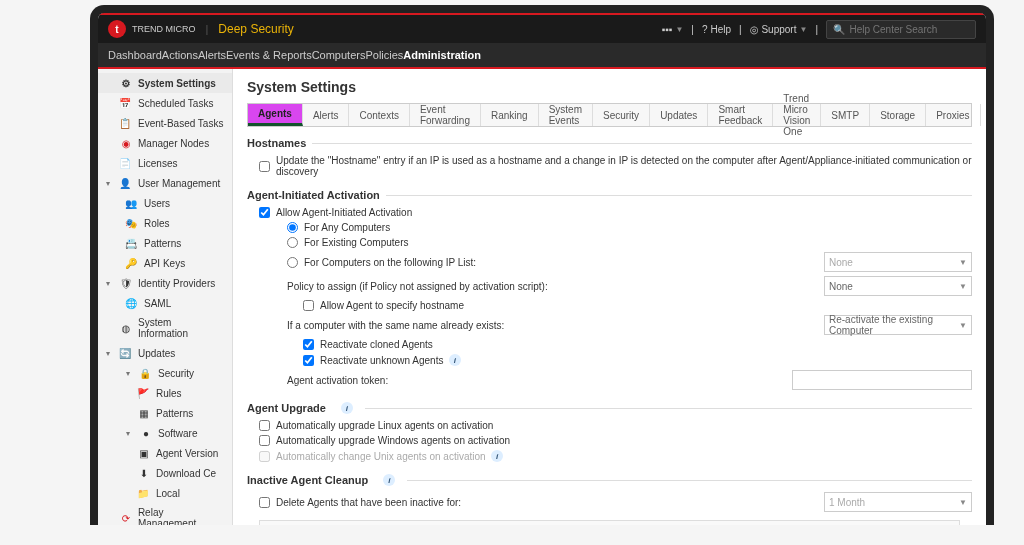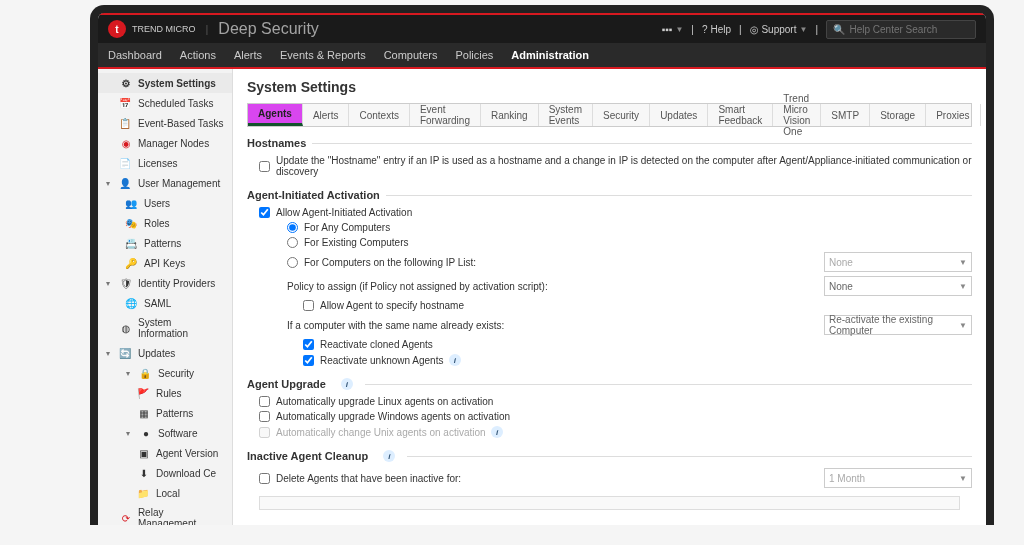--- a/index.html
+++ b/index.html
@@ -41,21 +41,21 @@
     margin-right: 6px;
     display: inline-flex;
     align-items: center;
     justify-content: center;
     color: #fff;
     font-size: 10px;
     font-weight: bold;
   }
   .logo-text { font-size: 9px; color: #ccc; margin-right: 10px; }
   .logo-sep { color: #555; margin-right: 10px; }
-  .app-title { font-size: 16px; color: #a3a3a3; font-weight: 300; }
+  .app-title { font-size: 12px; color: #eab308; font-weight: 300; }
   .topbar-right { margin-left: auto; display: flex; align-items: center; gap: 8px; color: #ccc; font-size: 10px; }
   .topbar-link { color: #ccc; display: flex; align-items: center; gap: 3px; }
   .search-box {
     background: #2a2a2a;
     border: 1px solid #444;
     padding: 3px 6px;
     color: #ccc;
     width: 150px;
     display: flex;
     align-items: center;
@@ -66,21 +66,20 @@
     background: none; border: none; color: #ccc; width: 100%; outline: none; font-size: 10px;
   }
   
   .navbar {
     background: #2a2a2a;
     color: #ccc;
     height: 26px;
     display: flex;
     align-items: center;
     padding: 0 10px;
-    gap: 18px;
     font-size: 11px;
     border-bottom: 2px solid #d71920;
   }
   .nav-item { cursor: pointer; }
   .nav-item.active { color: #fff; font-weight: bold; }
   
   .main { flex: 1; display: flex; overflow: hidden; }
   .sidebar {
     width: 135px;
     background: #f3f3f3;
@@ -419,20 +418,24 @@
             <span>Reactivate cloned Agents</span>
           </label>
       </div>
       <div class="row indent2">
         <label>
             <input type="checkbox" checked="" style="">
             <span>Reactivate unknown Agents</span>
           </label>
         &nbsp;&nbsp;<span class="info-icon">i</span>
       </div>
+      <div class="row indent">
+        <span>Agent activation token:</span>
+        <div class="row-right"><input class="textinput" style=""></div>
+      </div>
 
       <div class="section-title"><span>Agent Upgrade</span>&nbsp;<span class="info-icon">i</span><span class="line" style="margin-left:6px"></span></div>
       <div class="row">
           <label>
             <input type="checkbox" style="">
             <span>Automatically upgrade Linux agents on activation</span>
           </label>
         </div>
       <div class="row">
           <label>

